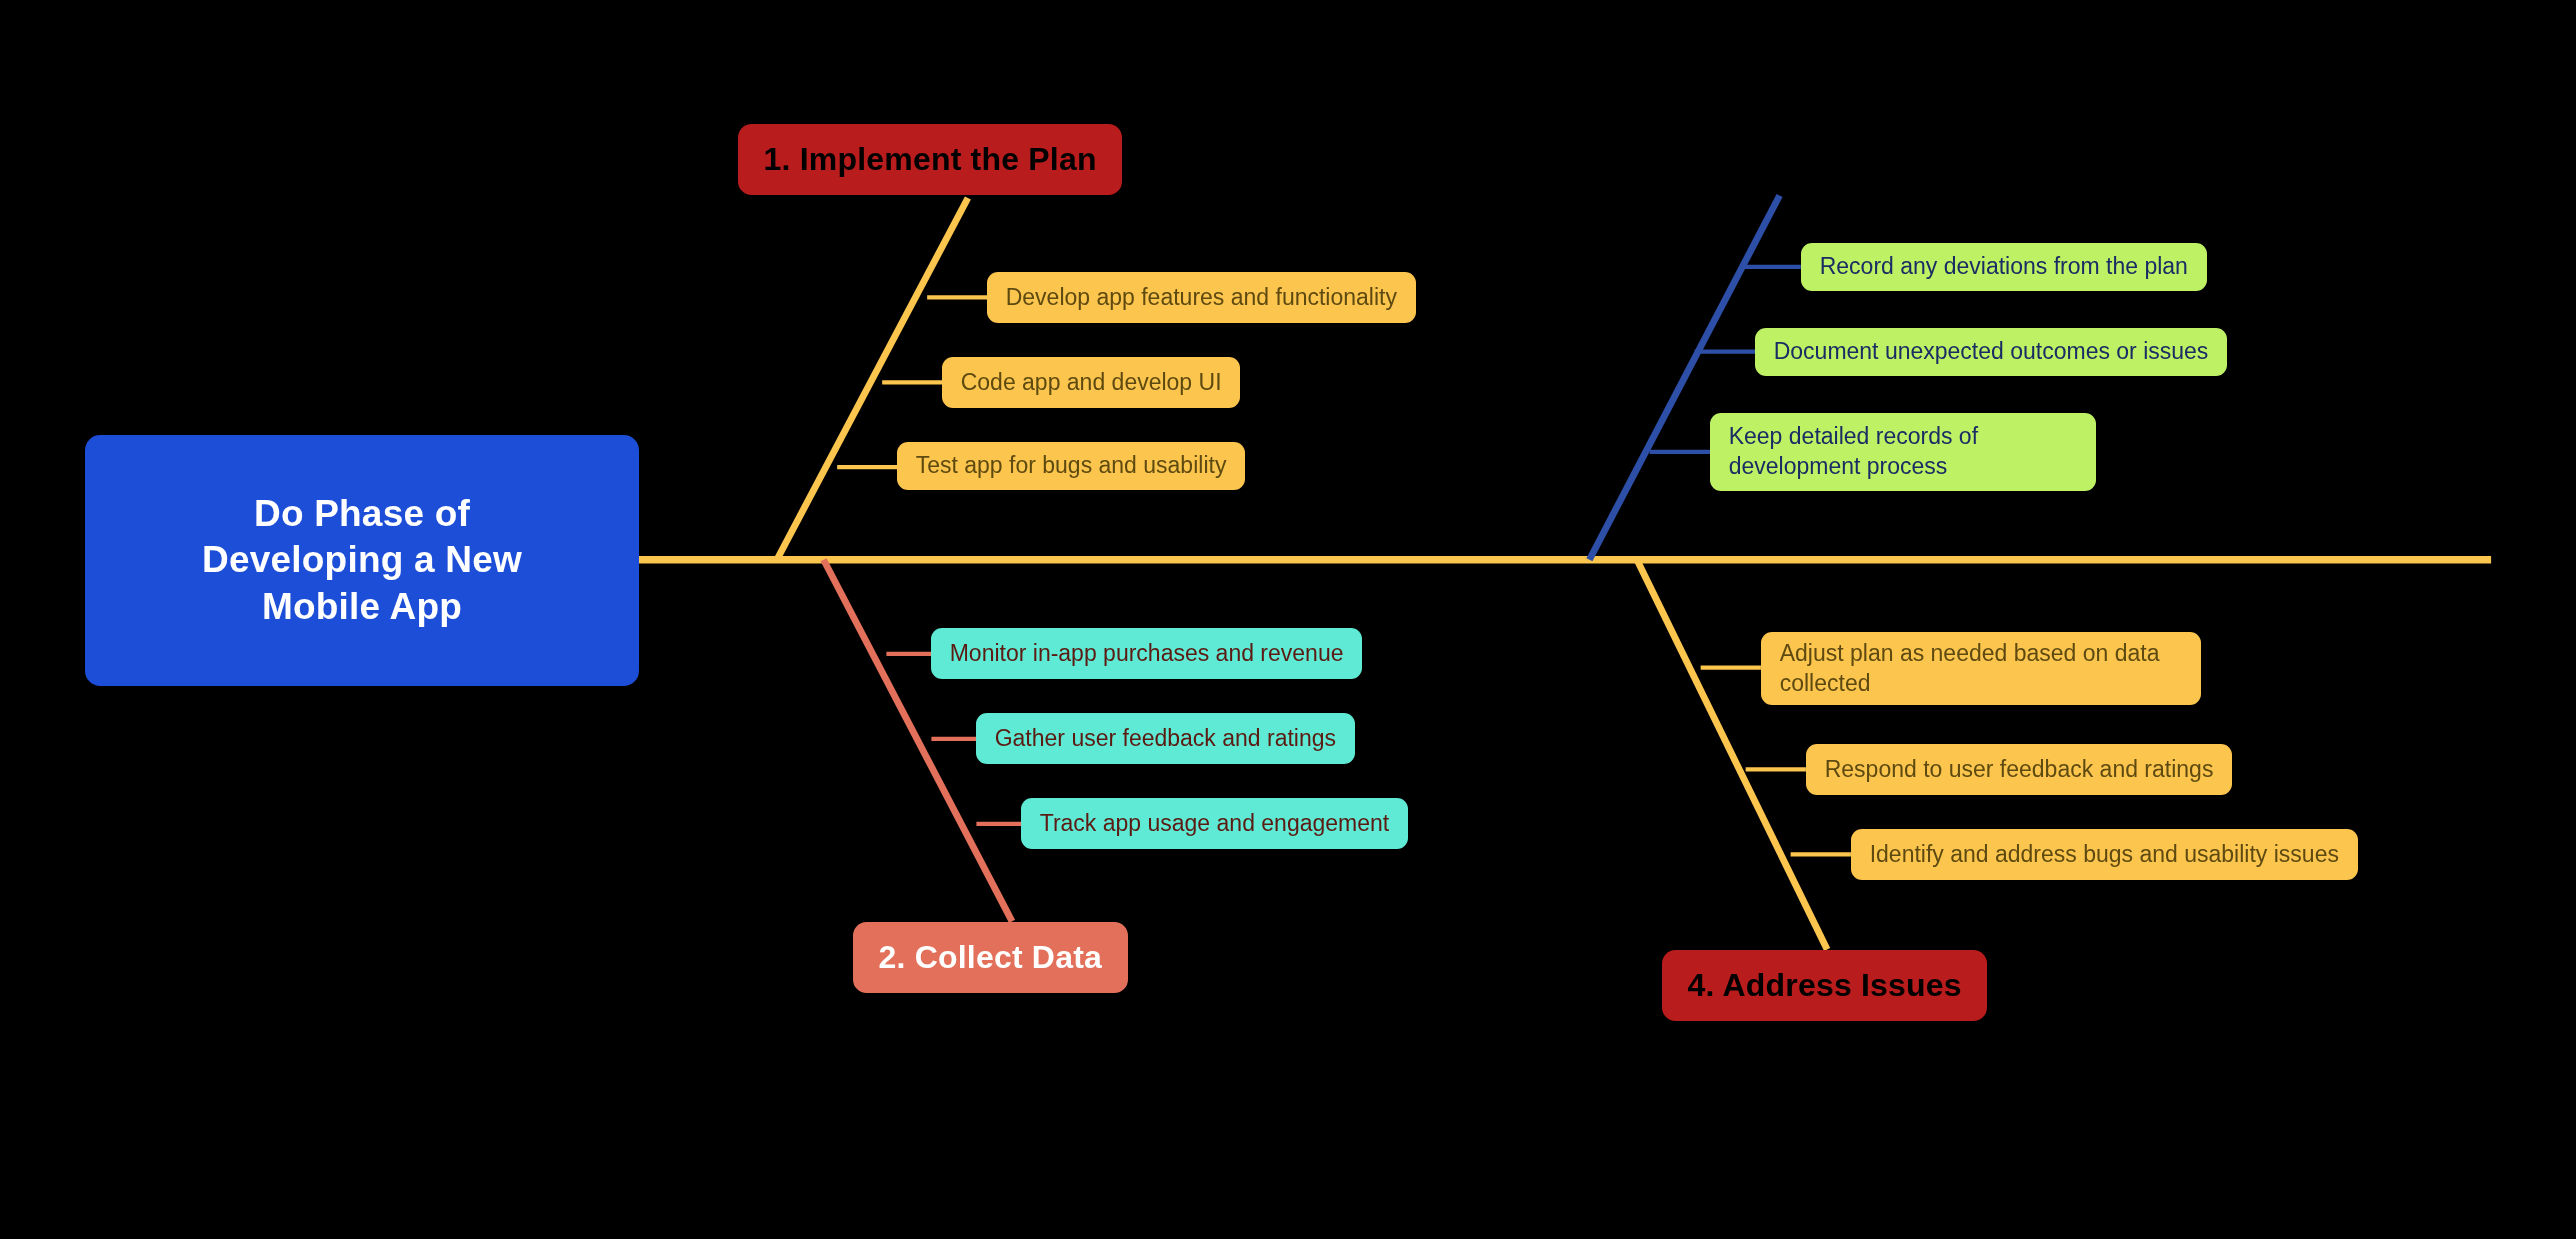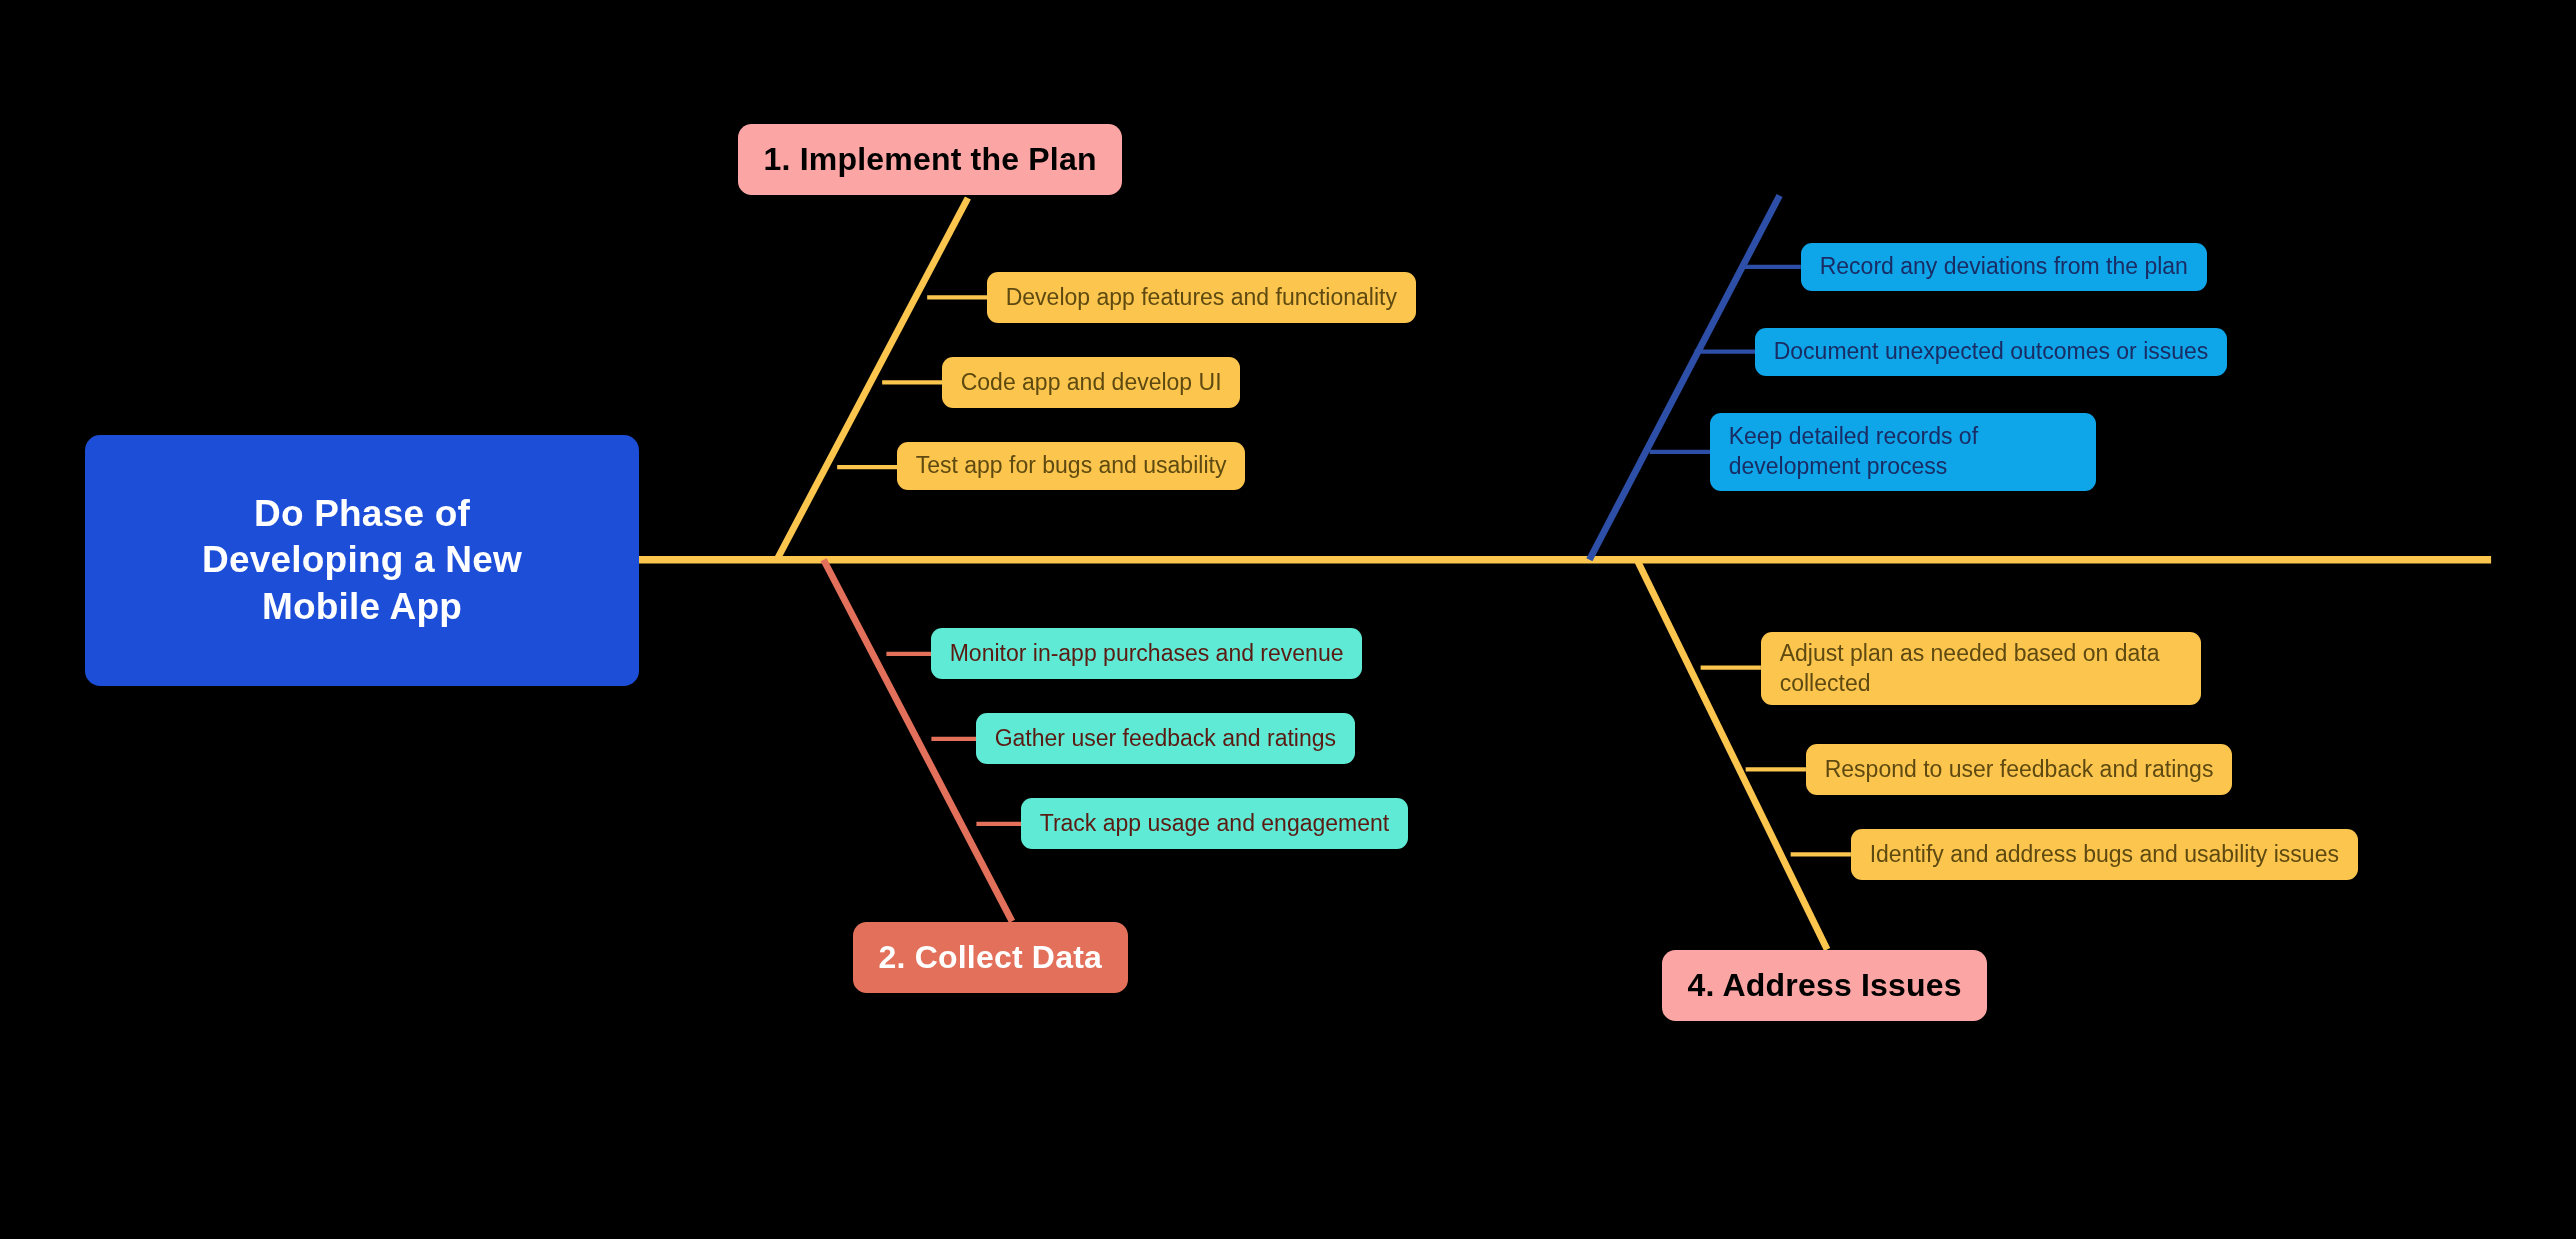--- a/index.html
+++ b/index.html
@@ -59,21 +59,21 @@
     justify-content: center;
     padding: 0 25.5px;
     height: 71px;
   }
   .cat-box .label {
     font-size: 32px;
     font-weight: 600;
     white-space: nowrap;
     letter-spacing: 0.2px;
   }
-  .cat-yellow { background: #fca5a5; }
+  .cat-yellow { background: #b91c1c; }
   .cat-yellow .label { color: #000000; }
   .cat-salmon { background: #E3705A; }
   .cat-salmon .label { color: #FFFFFF; }
   .cat-blue   { background: #23408E; }
   .cat-blue .label { color: #FFFFFF; }
 
   
   .sub-box {
     border-radius: 11px;
     padding: 0 18.7px;
@@ -81,21 +81,21 @@
   }
   .sub-box .label {
     font-size: 23px;
     font-weight: 400;
     line-height: 1.3;
   }
   .sub-yellow { background: #FBC54E; }
   .sub-yellow .label { color: #5E4A10; }
   .sub-salmon { background: #5eead4; }
   .sub-salmon .label { color: #5B1A12; }
-  .sub-blue   { background: #0ea5e9; }
+  .sub-blue   { background: #bef264; }
   .sub-blue .label { color: #192C63; }
 </style>
 </head>
 <body>
 
 <div id="canvas">
 
   <svg id="bones" viewBox="0 0 3034 1460" width="2576" height="1240" xmlns="http://www.w3.org/2000/svg">
 
     <line x1="752" y1="659" x2="2934" y2="659" stroke="#FBC54E" stroke-width="9"></line>

